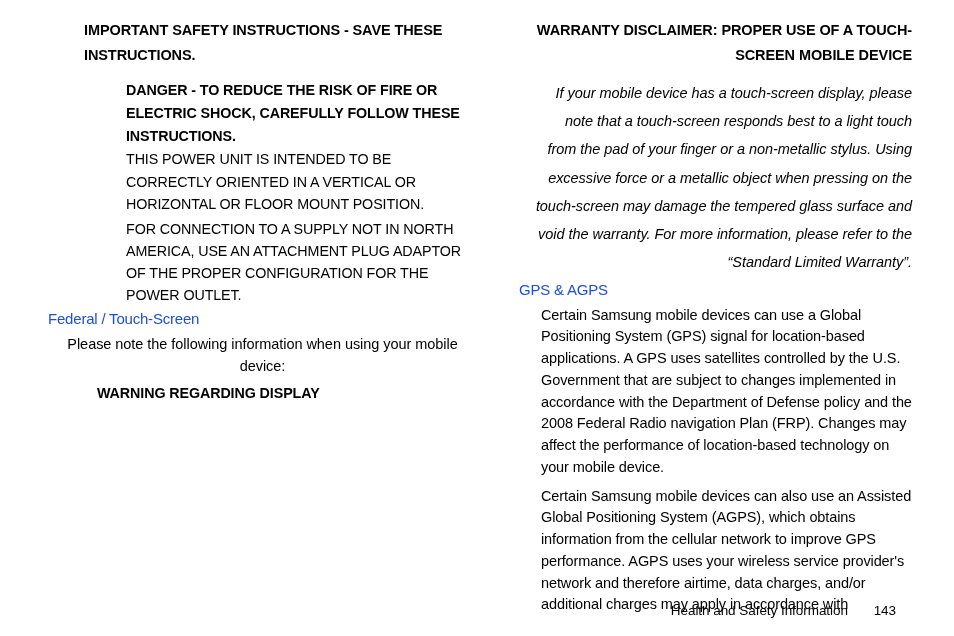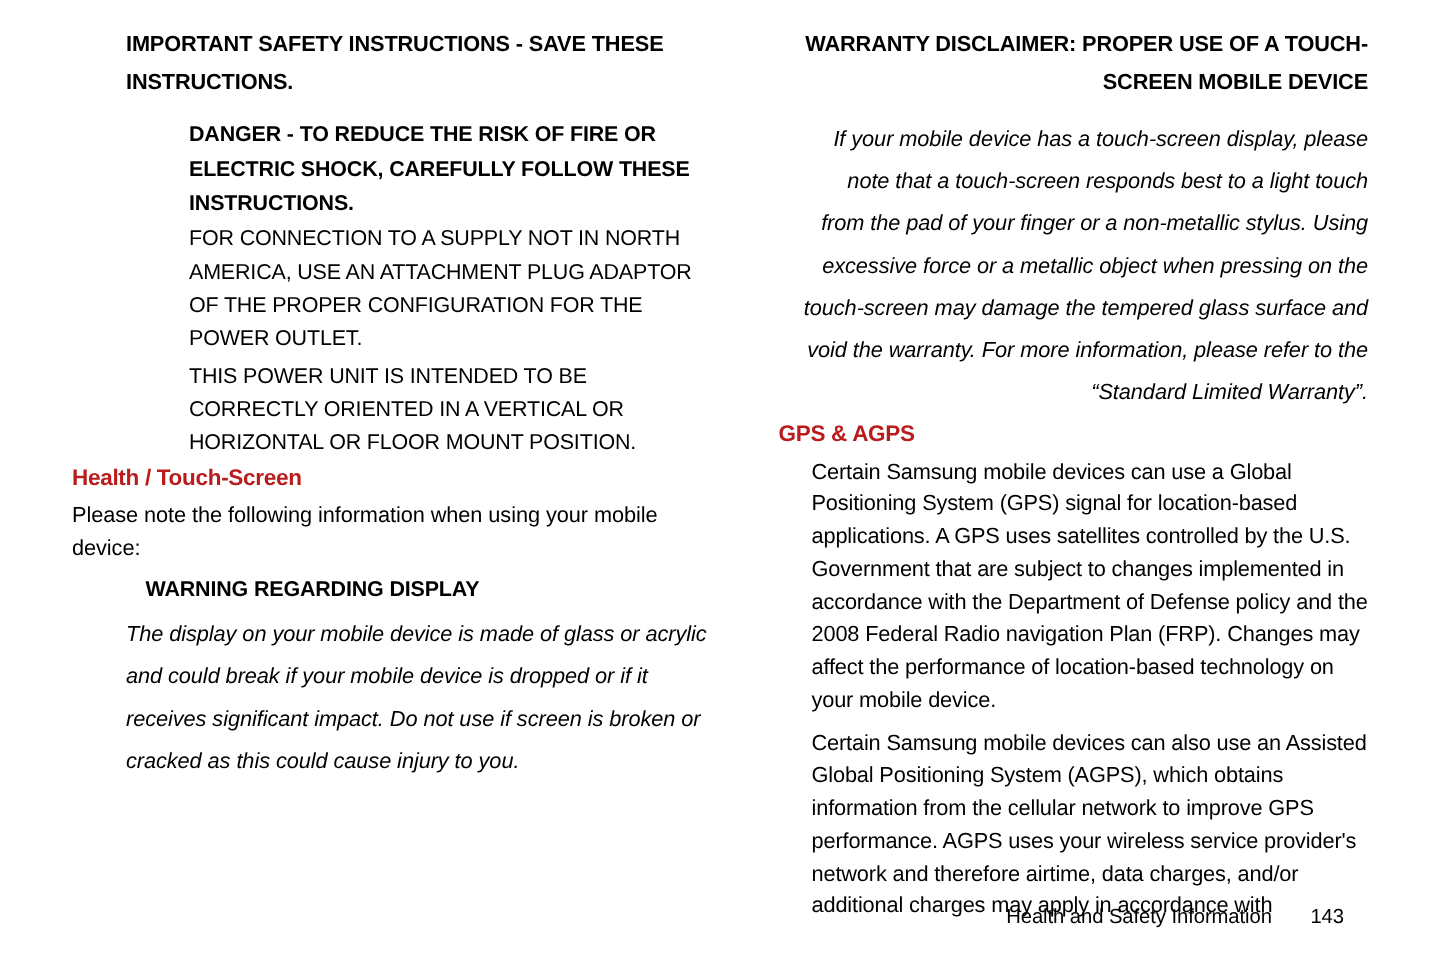--- a/index.html
+++ b/index.html
@@ -45,22 +45,22 @@
       margin-bottom: 1px;
     }
     .uppercase-body {
       font-size: 14.3px;
       line-height: 1.55;
       letter-spacing: -0.1px;
       font-stretch: condensed;
       margin-bottom: 3px;
     }
     .section-heading {
-      color: #b91c1c;
-      font-weight: bold;
+      color: #1d4ed8;
+      font-weight: normal;
       font-size: 15px;
       letter-spacing: -0.2px;
       margin-top: 4px;
       margin-bottom: 7px;
       font-stretch: condensed;
     }
     .section-heading-left {
       margin-left: -36px;
     }
     .body-text {
@@ -82,20 +82,21 @@
       font-weight: bold;
       font-size: 14.3px;
       letter-spacing: -0.1px;
       font-stretch: condensed;
       margin-bottom: 8px;
       margin-top: 3px;
       margin-left: 13px;
     }
     .note-pull-left {
       margin-left: -36px;
+      text-align: center;
     }
     .right-col-indent {
       padding-left: 14px;
       text-align: right;
     }
     .gps-para {
       font-size: 14.5px;
       line-height: 1.5;
       letter-spacing: -0.1px;
       font-stretch: condensed;
@@ -115,27 +116,26 @@
     }
   </style>
 </head>
 <body>
 
 <div class="page">
   <div class="col col-left">
     <div class="bold-heading">IMPORTANT SAFETY INSTRUCTIONS - SAVE THESE INSTRUCTIONS.</div>
     <div class="indent-block">
       <div class="danger-bold">DANGER - TO REDUCE THE RISK OF FIRE OR ELECTRIC SHOCK, CAREFULLY FOLLOW THESE INSTRUCTIONS.</div>
+      <div class="uppercase-body">THIS POWER UNIT IS INTENDED TO BE CORRECTLY ORIENTED IN A VERTICAL OR HORIZONTAL OR FLOOR MOUNT POSITION.</div>
       <div class="uppercase-body">FOR CONNECTION TO A SUPPLY NOT IN NORTH AMERICA, USE AN ATTACHMENT PLUG ADAPTOR OF THE PROPER CONFIGURATION FOR THE POWER OUTLET.</div>
-      <div class="uppercase-body">THIS POWER UNIT IS INTENDED TO BE CORRECTLY ORIENTED IN A VERTICAL OR HORIZONTAL OR FLOOR MOUNT POSITION.</div>
     </div>
-    <div class="section-heading section-heading-left">Health / Touch-Screen</div>
+    <div class="section-heading section-heading-left">Federal / Touch-Screen</div>
     <div class="body-text note-pull-left">Please note the following information when using your mobile device:</div>
     <div class="sub-heading">WARNING REGARDING DISPLAY</div>
-    <div class="spaced-body">The display on your mobile device is made of glass or acrylic and could break if your mobile device is dropped or if it receives significant impact. Do not use if screen is broken or cracked as this could cause injury to you.</div>
   </div>
 
   <div class="col">
     <div class="right-col-indent">
       <div class="bold-heading">WARRANTY DISCLAIMER: PROPER USE OF A TOUCH-SCREEN MOBILE DEVICE</div>
       <div class="spaced-body">If your mobile device has a touch-screen display, please note that a touch-screen responds best to a light touch from the pad of your finger or a non-metallic stylus. Using excessive force or a metallic object when pressing on the touch-screen may damage the tempered glass surface and void the warranty. For more information, please refer to the “Standard Limited Warranty”.</div>
     </div>
     <div class="section-heading">GPS &amp; AGPS</div>
     <div class="gps-para">Certain Samsung mobile devices can use a Global Positioning System (GPS) signal for location-based applications. A GPS uses satellites controlled by the U.S. Government that are subject to changes implemented in accordance with the Department of Defense policy and the 2008 Federal Radio navigation Plan (FRP). Changes may affect the performance of location-based technology on your mobile device.</div>
     <div class="gps-para">Certain Samsung mobile devices can also use an Assisted Global Positioning System (AGPS), which obtains information from the cellular network to improve GPS performance. AGPS uses your wireless service provider's network and therefore airtime, data charges, and/or additional charges may apply in accordance with</div>

